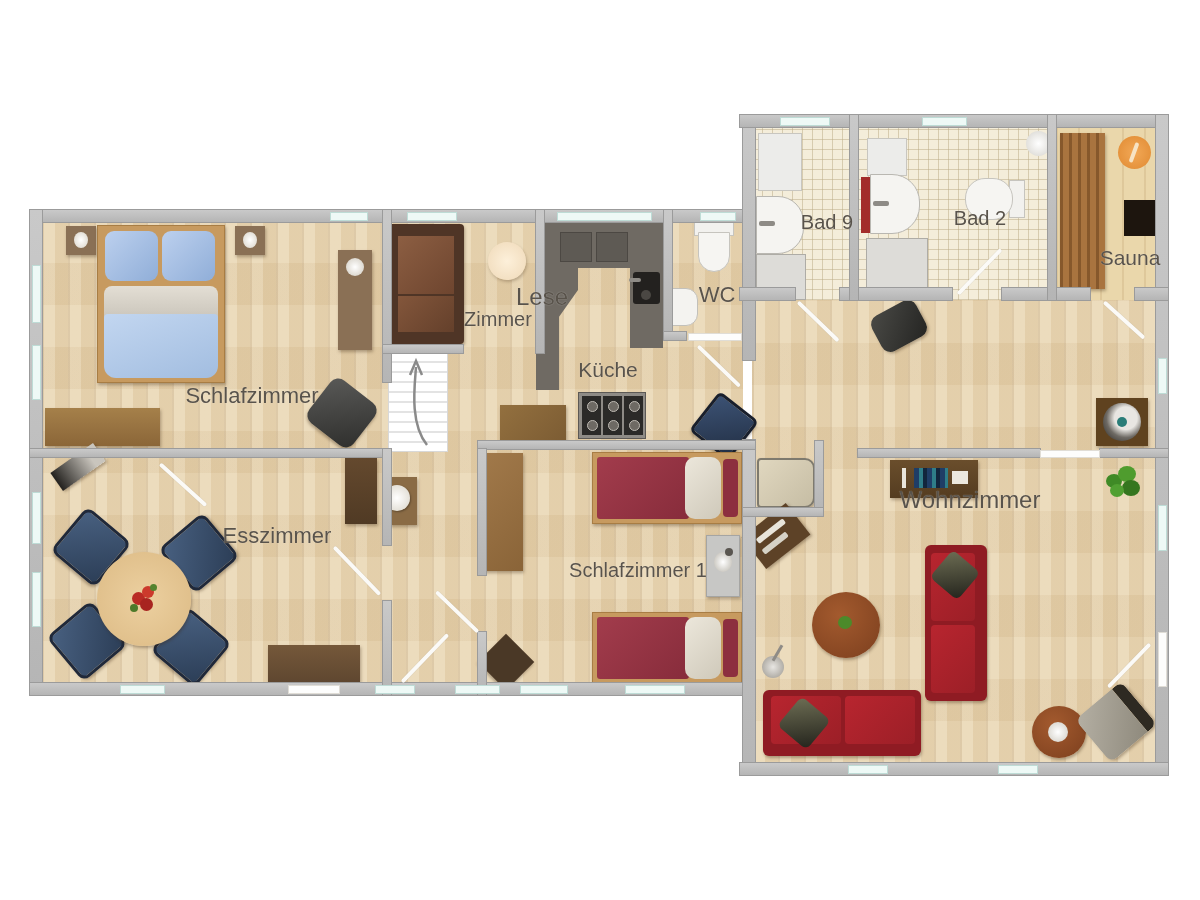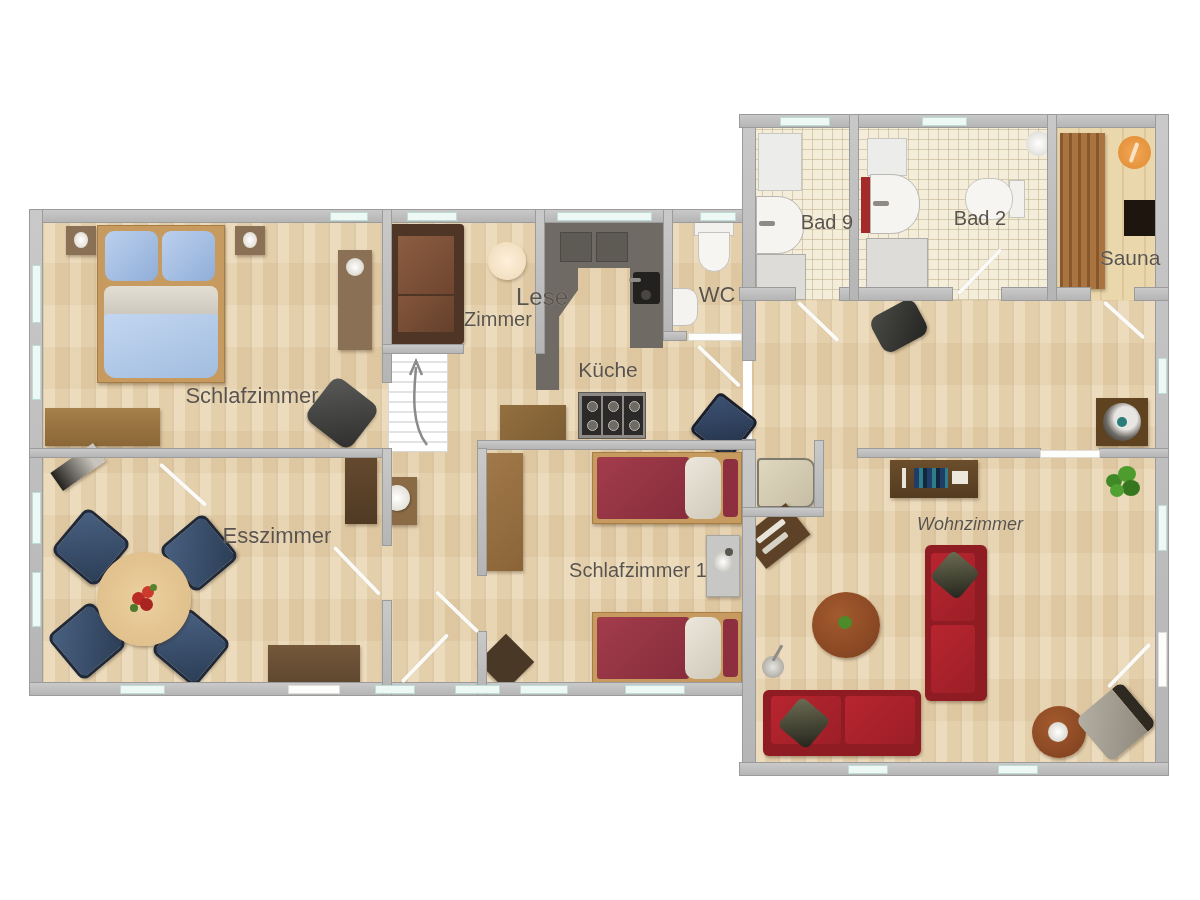--- a/index.html
+++ b/index.html
@@ -292,15 +292,15 @@
   <div class="abs lbl" style="left:252px;top:396px;font-size:22px;">Schlafzimmer</div>
   <div class="abs lbl" style="left:498px;top:297px;font-size:24px;margin-left:44px;">Lese</div>
   <div class="abs lbl" style="left:498px;top:319px;font-size:20px;">Zimmer</div>
   <div class="abs lbl" style="left:608px;top:370px;font-size:21px;">Küche</div>
   <div class="abs lbl" style="left:717px;top:295px;font-size:22px;">WC</div>
   <div class="abs lbl" style="left:827px;top:222px;font-size:20px;">Bad 9</div>
   <div class="abs lbl" style="left:980px;top:218px;font-size:20px;">Bad 2</div>
   <div class="abs lbl" style="left:1130px;top:258px;font-size:21px;">Sauna</div>
   <div class="abs lbl" style="left:277px;top:536px;font-size:22px;">Esszimmer</div>
   <div class="abs lbl" style="left:638px;top:570px;font-size:20px;">Schlafzimmer 1</div>
-  <div class="abs lbl" style="left:970px;top:524px;font-size:18px;font-style:italic;">Wohnzimmer</div>
+  <div class="abs lbl" style="left:970px;top:500px;font-size:24px;">Wohnzimmer</div>
 
 </div>
 
 </body></html>

